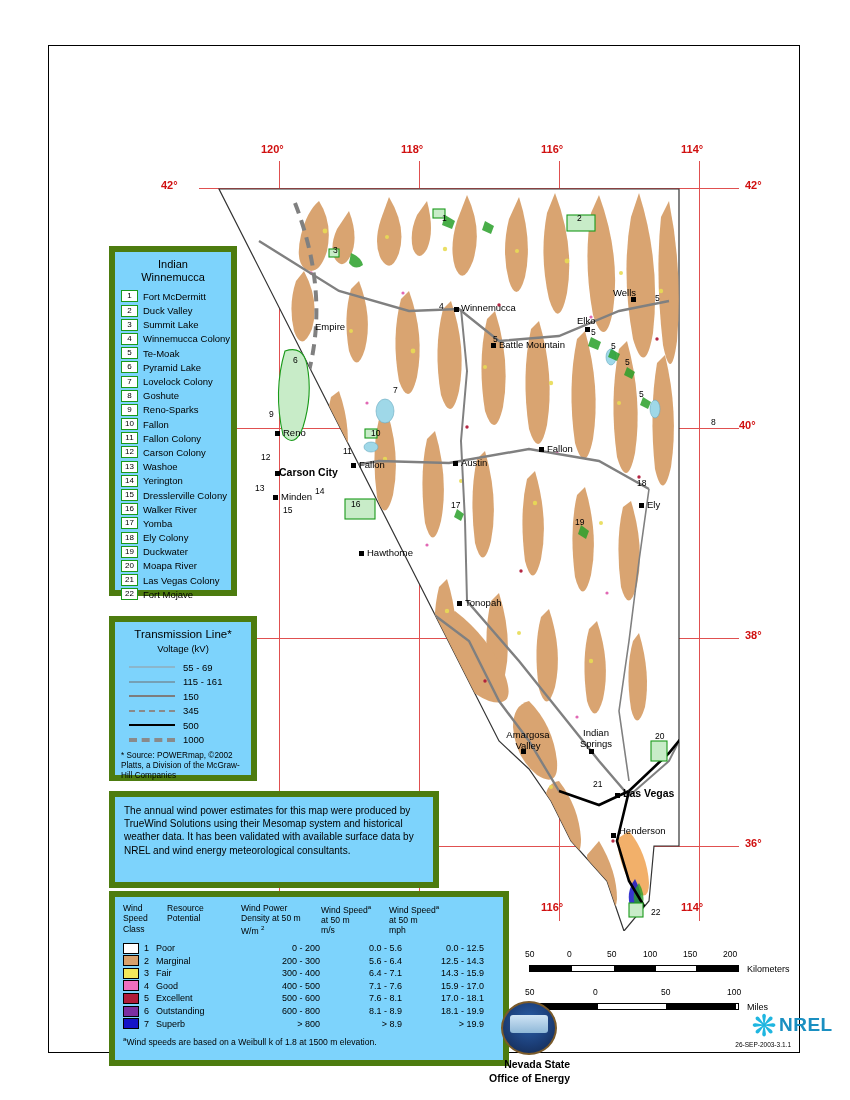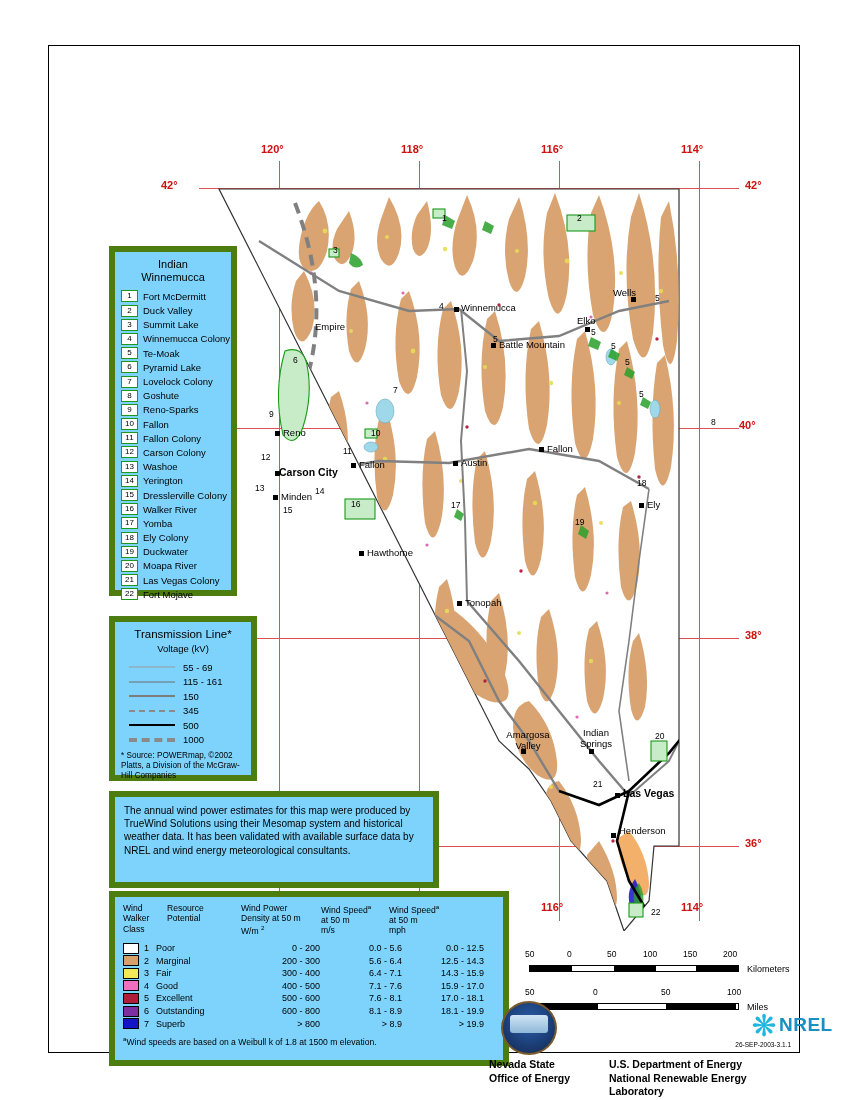--- a/index.html
+++ b/index.html
@@ -180,21 +180,21 @@
     width: 52px; height: 50px;
     border-radius: 50%;
     background: radial-gradient(circle at 50% 38%, #2a5fa8 0%, #1c3f79 55%, #12264a 100%);
     border: 2px solid #7a5a2a;
   }
   .nse-logo .inner {
     position: absolute; left: 7px; top: 12px; width: 38px; height: 18px;
     background: linear-gradient(#cfe4f5, #8fb8d8);
     border-radius: 3px;
   }
-  .nse-text { position: absolute; left: 440px; top: 1012px; font-size: 10.5px; font-weight: bold; line-height: 1.3; }
+  .nse-text { position: absolute; left: 440px; top: 1012px; font-size: 10.5px; font-weight: bold; line-height: 1.3; text-align: right; }
   .doe-text { position: absolute; left: 560px; top: 1012px; font-size: 10.5px; font-weight: bold; line-height: 1.3; }
   .nrel-logo { position: absolute; left: 700px; top: 965px; }
   .nrel-mark {
     position: absolute; left: 0; top: 0; width: 30px; height: 30px;
     color: #1fb6e0; font-size: 30px; line-height: 30px; text-align: center;
   }
   .nrel-word { position: absolute; left: 30px; top: 3px; font-size: 19px; font-weight: bold; color: #1a8fc1; letter-spacing: .5px; }
   .doc-id { position: absolute; right: 8px; bottom: 4px; font-size: 6.5px; color: #000; }
 
   .sup { font-size: 0.72em; vertical-align: super; }
@@ -616,21 +616,21 @@
     </div>
 
     <div class="legend-box desc-box">
       <p>The annual wind power estimates for this map were produced by TrueWind Solutions using their Mesomap system and historical weather data.  It has been validated with available surface data by NREL and wind energy meteorological consultants.</p>
     </div>
 
     <div class="legend-box wpc-box">
       <div class="wpc-head">
         <div class="c1">
           <div>Wind</div>
-            <div>Walker</div>
+            <div>Speed</div>
             <div>Class</div>
         </div>
         <div class="c2">
           <div>Resource</div>
             <div>Potential</div>
         </div>
         <div class="c3">
           <div>Wind Power</div>
             <div>Density at 50 m</div>
             <div>W/m <span class="sup">2</span></div>
@@ -739,24 +739,20 @@
       </div>
     </div>
 
     <div class="nse-logo">
       <div class="inner"></div>
     </div>
     <div class="nse-text">
       <div>Nevada State</div>
       <div>Office of Energy</div>
     </div>
-    <div class="doe-text">
-      <div>U.S. Department of Energy</div>
-      <div>National Renewable Energy Laboratory</div>
-    </div>
     <div class="nrel-logo">
       <div class="nrel-mark">❋</div>
       <div class="nrel-word">NREL</div>
     </div>
 
     <div class="doc-id">26-SEP-2003-3.1.1</div>
 
   </div>
 </div>
 

